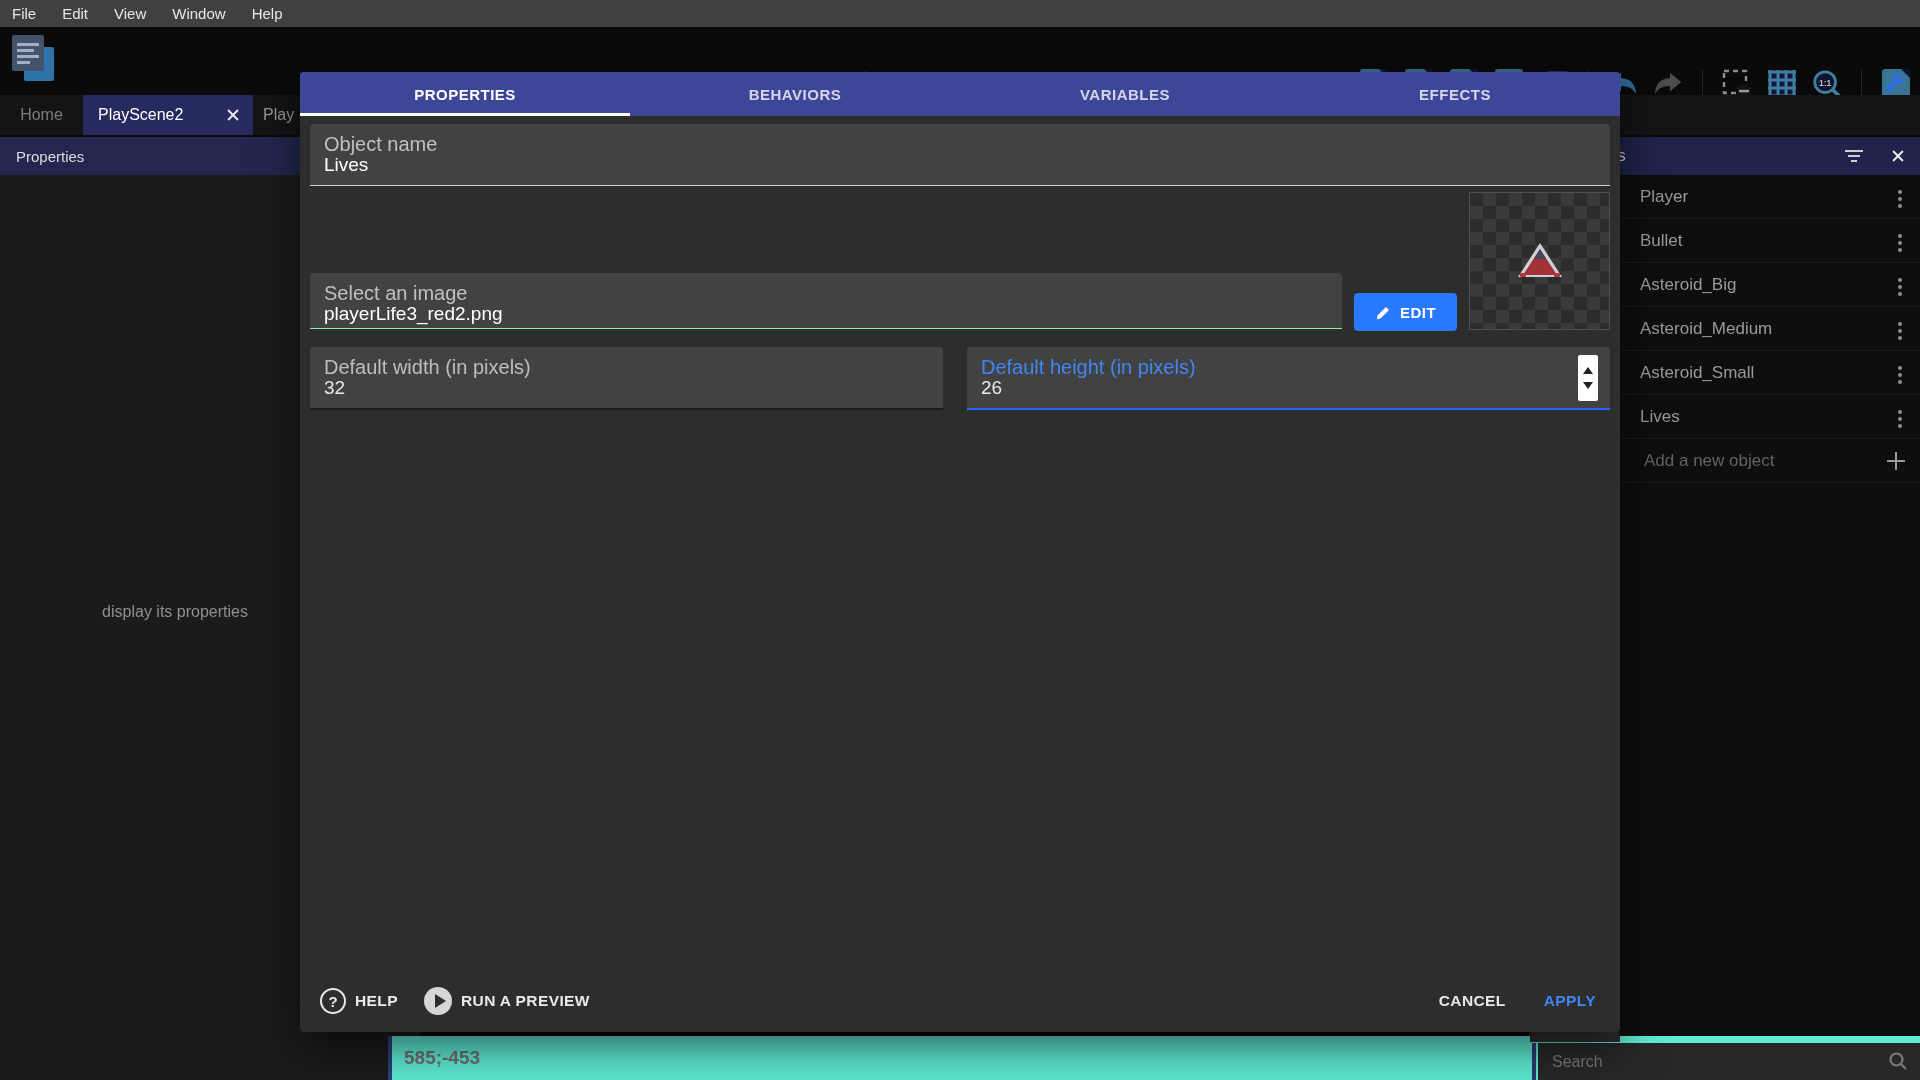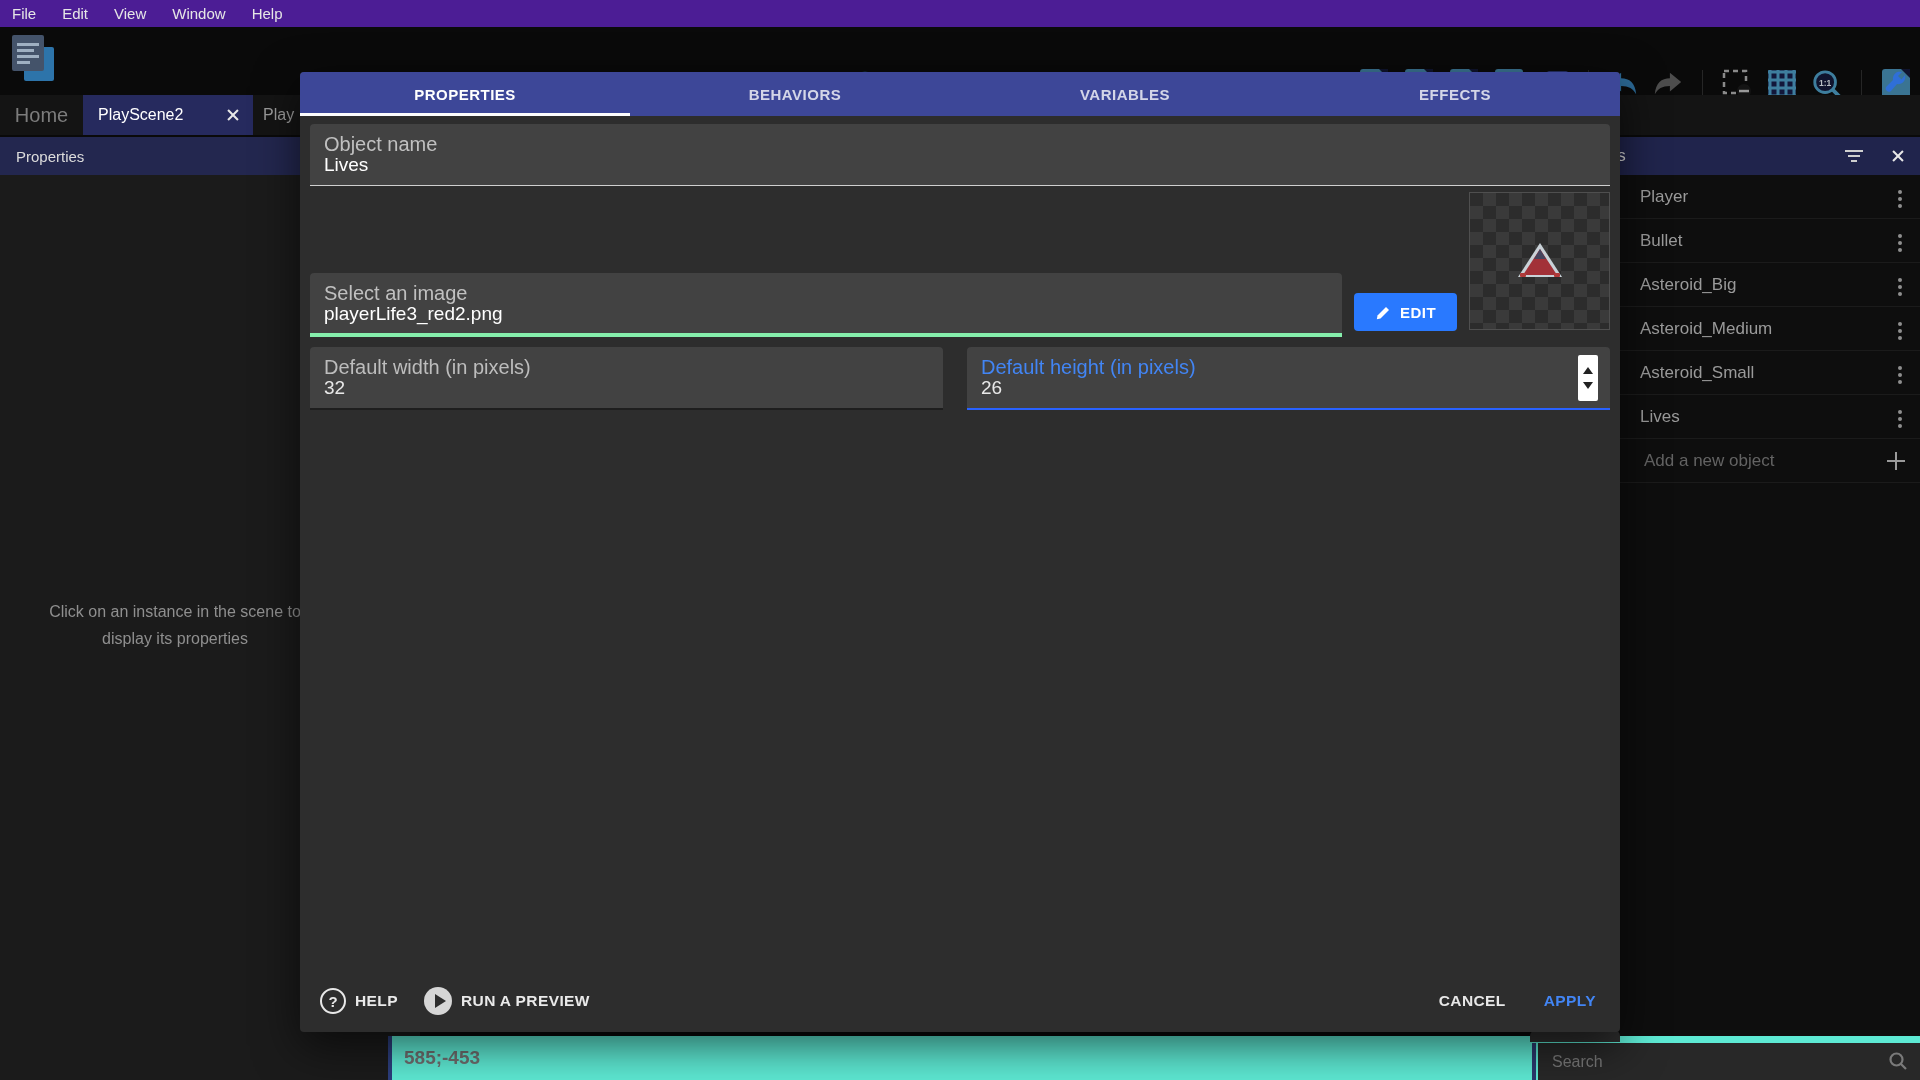--- a/index.html
+++ b/index.html
@@ -1,21 +1,21 @@
 <!DOCTYPE html>
 <html><head>
 <meta charset="utf-8">
 <style>
   * { margin:0; padding:0; box-sizing:border-box; }
   html,body { background:#000; }
   body { font-family:"Liberation Sans", sans-serif; }
   #screen { position:relative; width:1920px; height:1080px; background:#0a0a0a; overflow:hidden; }
 
   
-  .menubar { position:absolute; left:0; top:0; width:1920px; height:27px; background:#4c1d95;
+  .menubar { position:absolute; left:0; top:0; width:1920px; height:27px; background:#404040;
              display:flex; align-items:center; padding-left:12px; gap:26px; }
   .menubar span { font-size:15px; color:#e6e6e6; cursor:default; }
 
   
   .toolbar { position:absolute; left:0; top:27px; width:1920px; height:68px; background:#0a0a0a; }
   .pm-icon { position:absolute; left:12px; top:8px; width:44px; height:48px; }
   .pm-back { position:absolute; left:12px; top:12px; width:30px; height:34px; background:#2d74aa; border-radius:2px; }
   .pm-front { position:absolute; left:0; top:0; width:32px; height:36px; background:#44536a; border-radius:2px; padding:5px 4px; }
   .pm-front i { display:block; height:3px; margin:3px 1px; background:#9fb0c2; }
   .pm-front i:nth-child(2){ width:70%; }
@@ -26,21 +26,21 @@
   .tb-right { position:absolute; right:8px; top:38px; height:40px; display:flex; align-items:center; gap:13px; }
   .tb-sep { width:1px; height:30px; background:#262626; margin:0 5px; }
   .tico { width:32px; height:34px; position:relative; display:flex; justify-content:center; }
   .sq { position:absolute; inset:1px 2px; background:#3a7493; border-radius:3px; }
   .fold { position:absolute; right:2px; top:1px; width:0; height:0;
           border-left:9px solid transparent; border-top:9px solid #10142e; }
 
   
   .tabstrip { position:absolute; left:0; top:95px; width:1920px; height:40px; background:#141414; }
   .tab { position:absolute; top:0; height:40px; display:flex; align-items:center; }
-  .tab-home { left:0; width:83px; justify-content:center; color:#7c7c7c; font-size:20px; }
+  .tab-home { left:0; width:83px; justify-content:center; color:#7c7c7c; font-size:16px; }
   .tab-active { left:83px; width:170px; background:#262a5e; color:#fff; font-size:16px; padding-left:15px; }
   .tab-close { position:absolute; right:13px; top:13px; width:14px; height:14px; }
   .tab-close i, .x-icon i { position:absolute; left:50%; top:50%; width:14px; height:2px; background:#e8e8e8; }
   .tab-close i:first-child, .x-icon i:first-child { transform:translate(-50%,-50%) rotate(45deg); }
   .tab-close i:last-child,  .x-icon i:last-child  { transform:translate(-50%,-50%) rotate(-45deg); }
   .tab-next { left:253px; width:90px; color:#9a9a9a; font-size:16px; padding-left:10px; }
 
   
   .lp-header { position:absolute; left:0; top:137px; width:420px; height:38px; background:#23274f;
                display:flex; align-items:center; padding-left:16px; z-index:4; }
@@ -87,21 +87,21 @@
   .dlg-tabs { position:absolute; left:0; top:0; width:1320px; height:44px; background:#3d4798;
               border-radius:4px 4px 0 0; display:flex; }
   .dlg-tab { flex:1; display:flex; align-items:center; justify-content:center;
              color:rgba(255,255,255,.78); font-size:15px; font-weight:bold; letter-spacing:.5px; cursor:pointer; }
   .dlg-tab.active { color:#fff; box-shadow:inset 0 -3px 0 #fdfdfd; }
 
   .field { position:absolute; background:#424242; border-radius:4px 4px 0 0; }
   .field .flabel { position:absolute; left:14px; top:9px; font-size:20px; color:#c0c0c0; }
   .field .fvalue { position:absolute; left:14px; top:30px; font-size:19px; color:#fff; }
   .f-objname { left:10px; top:52px; width:1300px; height:62px; border-bottom:1px solid #cfcfcf; }
-  .f-image   { left:10px; top:201px; width:1032px; height:64px; border-bottom:4px solid #86efac; }
+  .f-image   { left:10px; top:201px; width:1032px; height:56px; border-bottom:1px solid #86efac; }
   .f-width   { left:10px; top:275px; width:633px; height:63px; border-bottom:2px solid #1e1e1e; }
   .f-height  { left:667px; top:275px; width:643px; height:63px; border-bottom:2px solid #2962ff;padding-left:40px; }
   .f-width .flabel, .f-width .fvalue { color:#e8e8e8; }
   .f-width .flabel { color:#bdbdbd; }
   .f-height .flabel { color:#4285f4; }
   .f-height .fvalue { color:#e8e8e8; }
 
   .spinner { position:absolute; right:12px; top:8px; width:20px; height:46px; background:#fff; border-radius:2px; }
   .spin-up { position:absolute; left:5px; top:12px; width:0; height:0;
              border-left:5px solid transparent; border-right:5px solid transparent; border-bottom:7px solid #222; cursor:pointer; }
@@ -299,21 +299,20 @@
         </span>
     </div>
     <div class="tab tab-next">Play</div>
   </div>
 
   <div class="lp-header">
     <span>Properties</span>
   </div>
   <div class="lp-body">
     <div class="lp-empty">
-      <div>Click on an instance in the scene to</div>
       <div>display its properties</div>
     </div>
   </div>
 
   <div class="sidebar">
     <div class="sb-header">
       <span class="sb-title">Objects</span>
       <span class="filter-ic">
           <i></i>
           <i></i>

